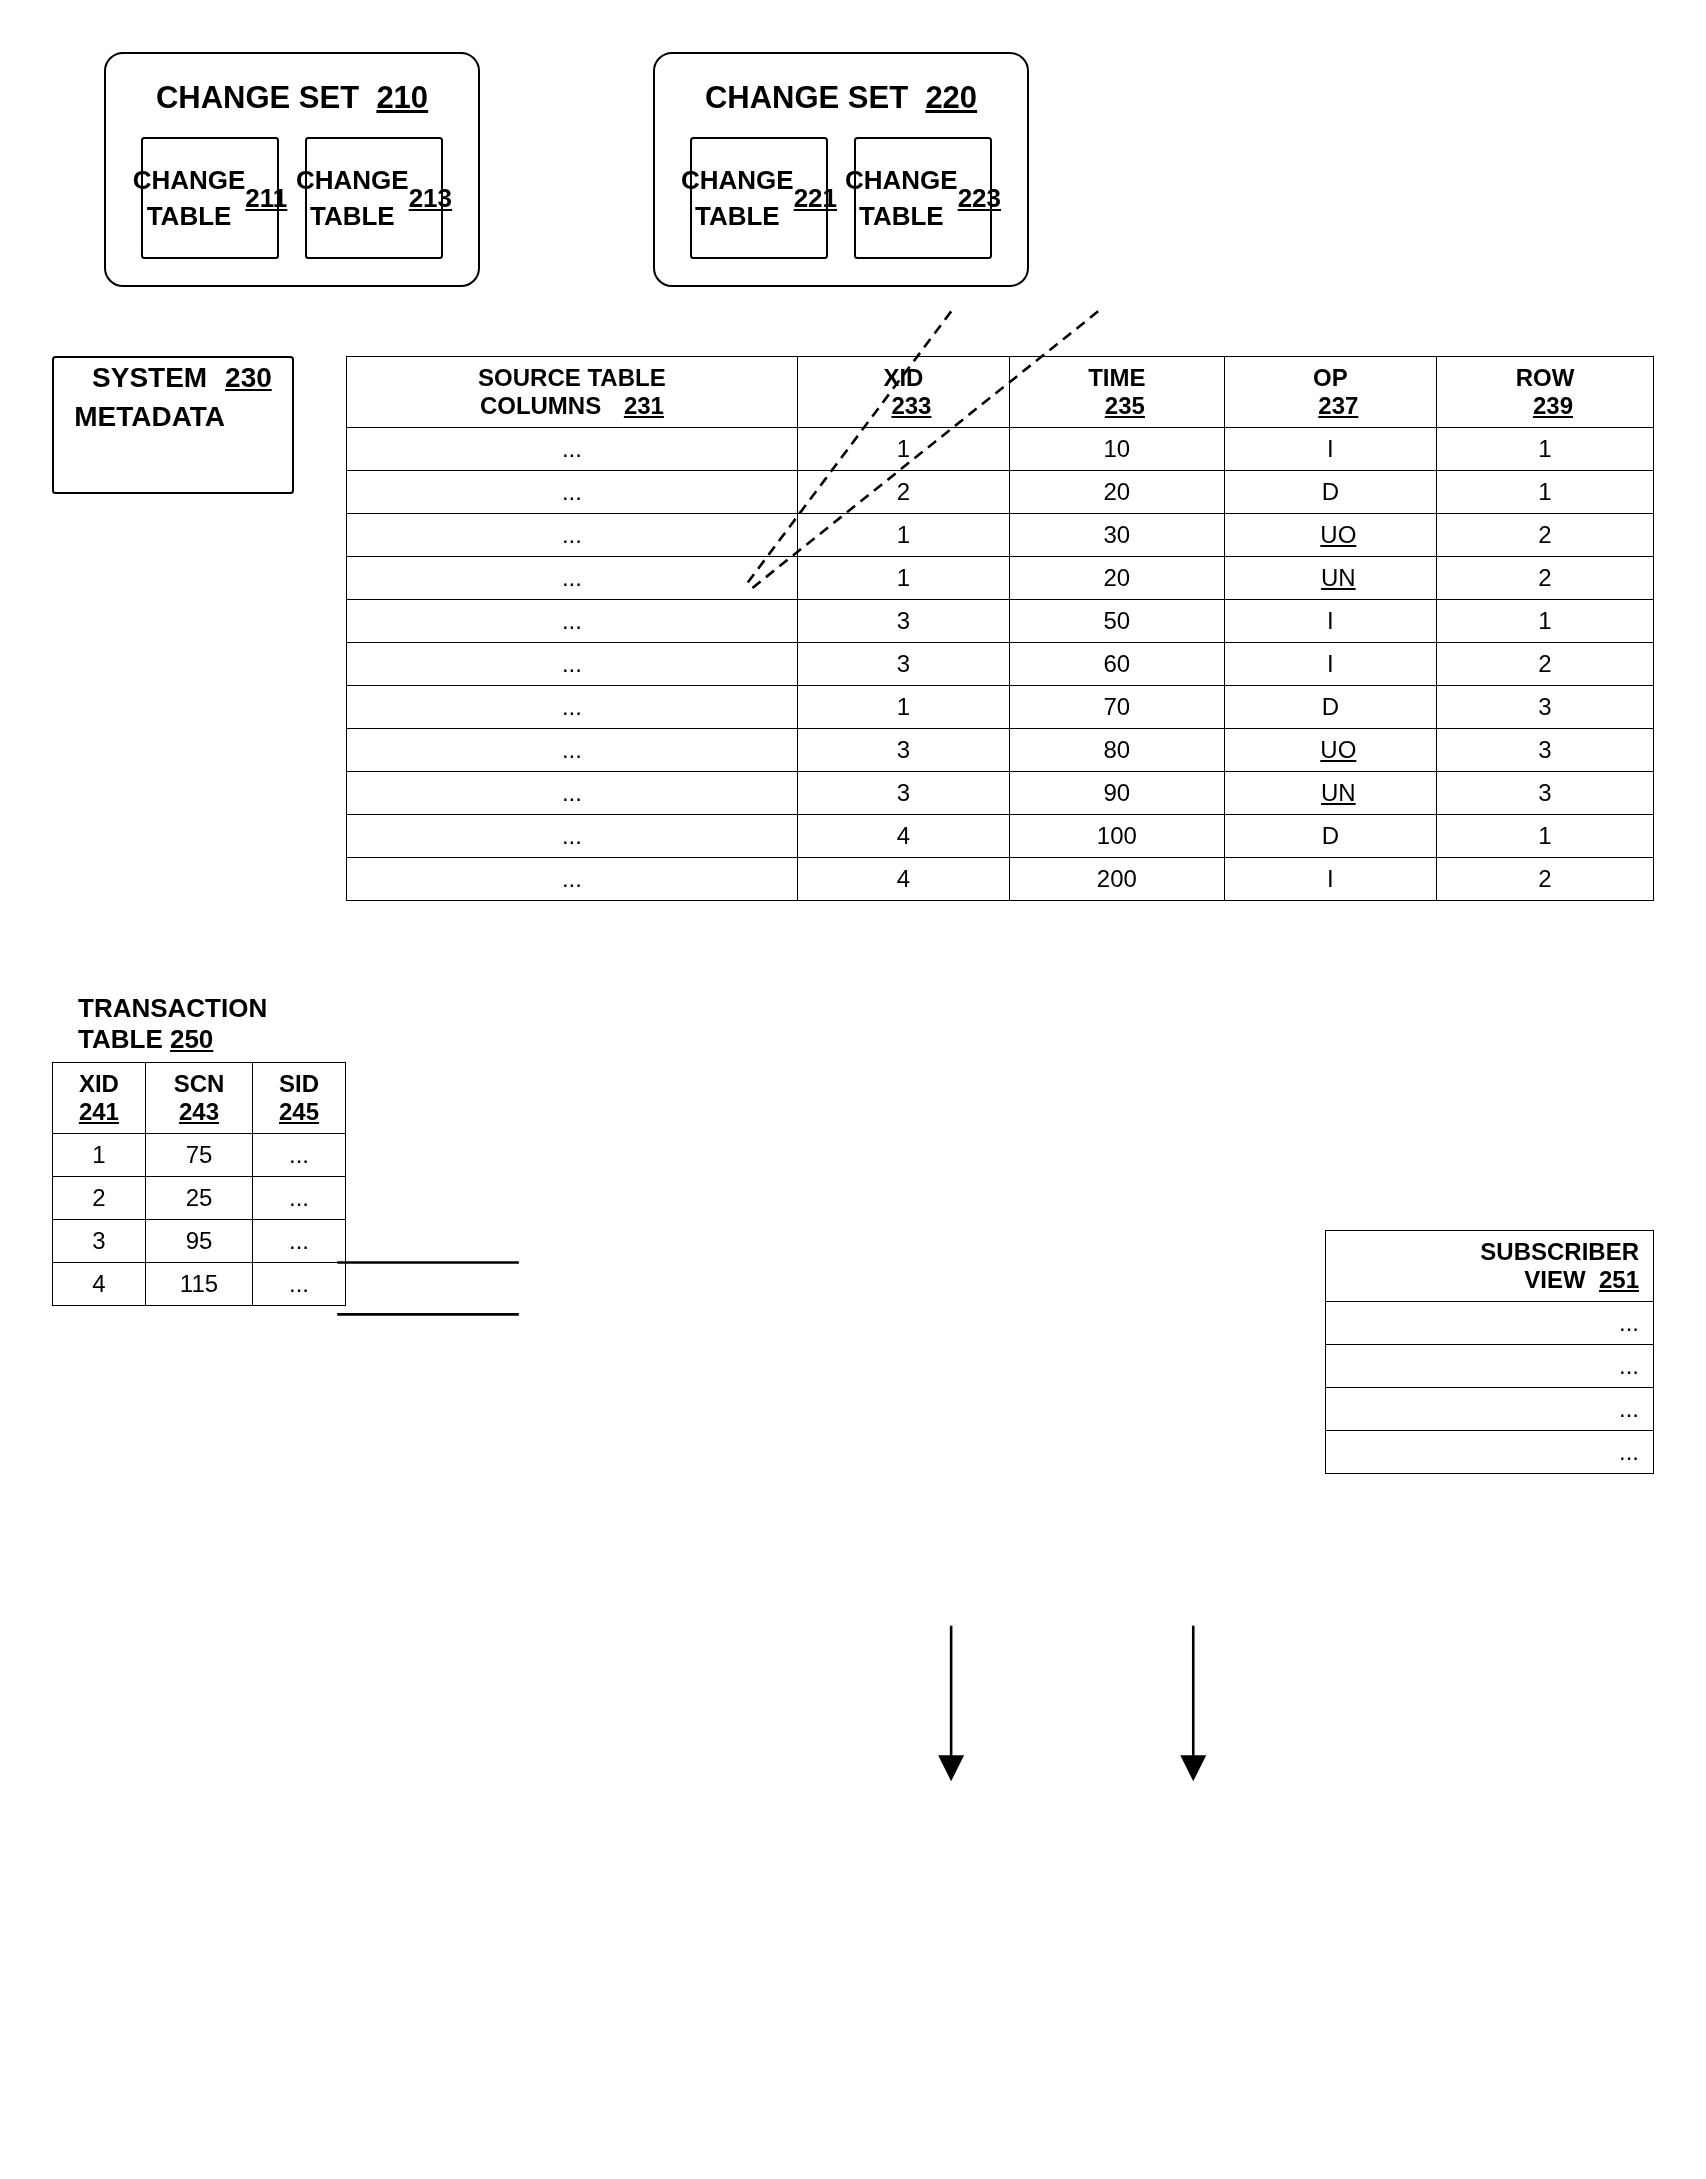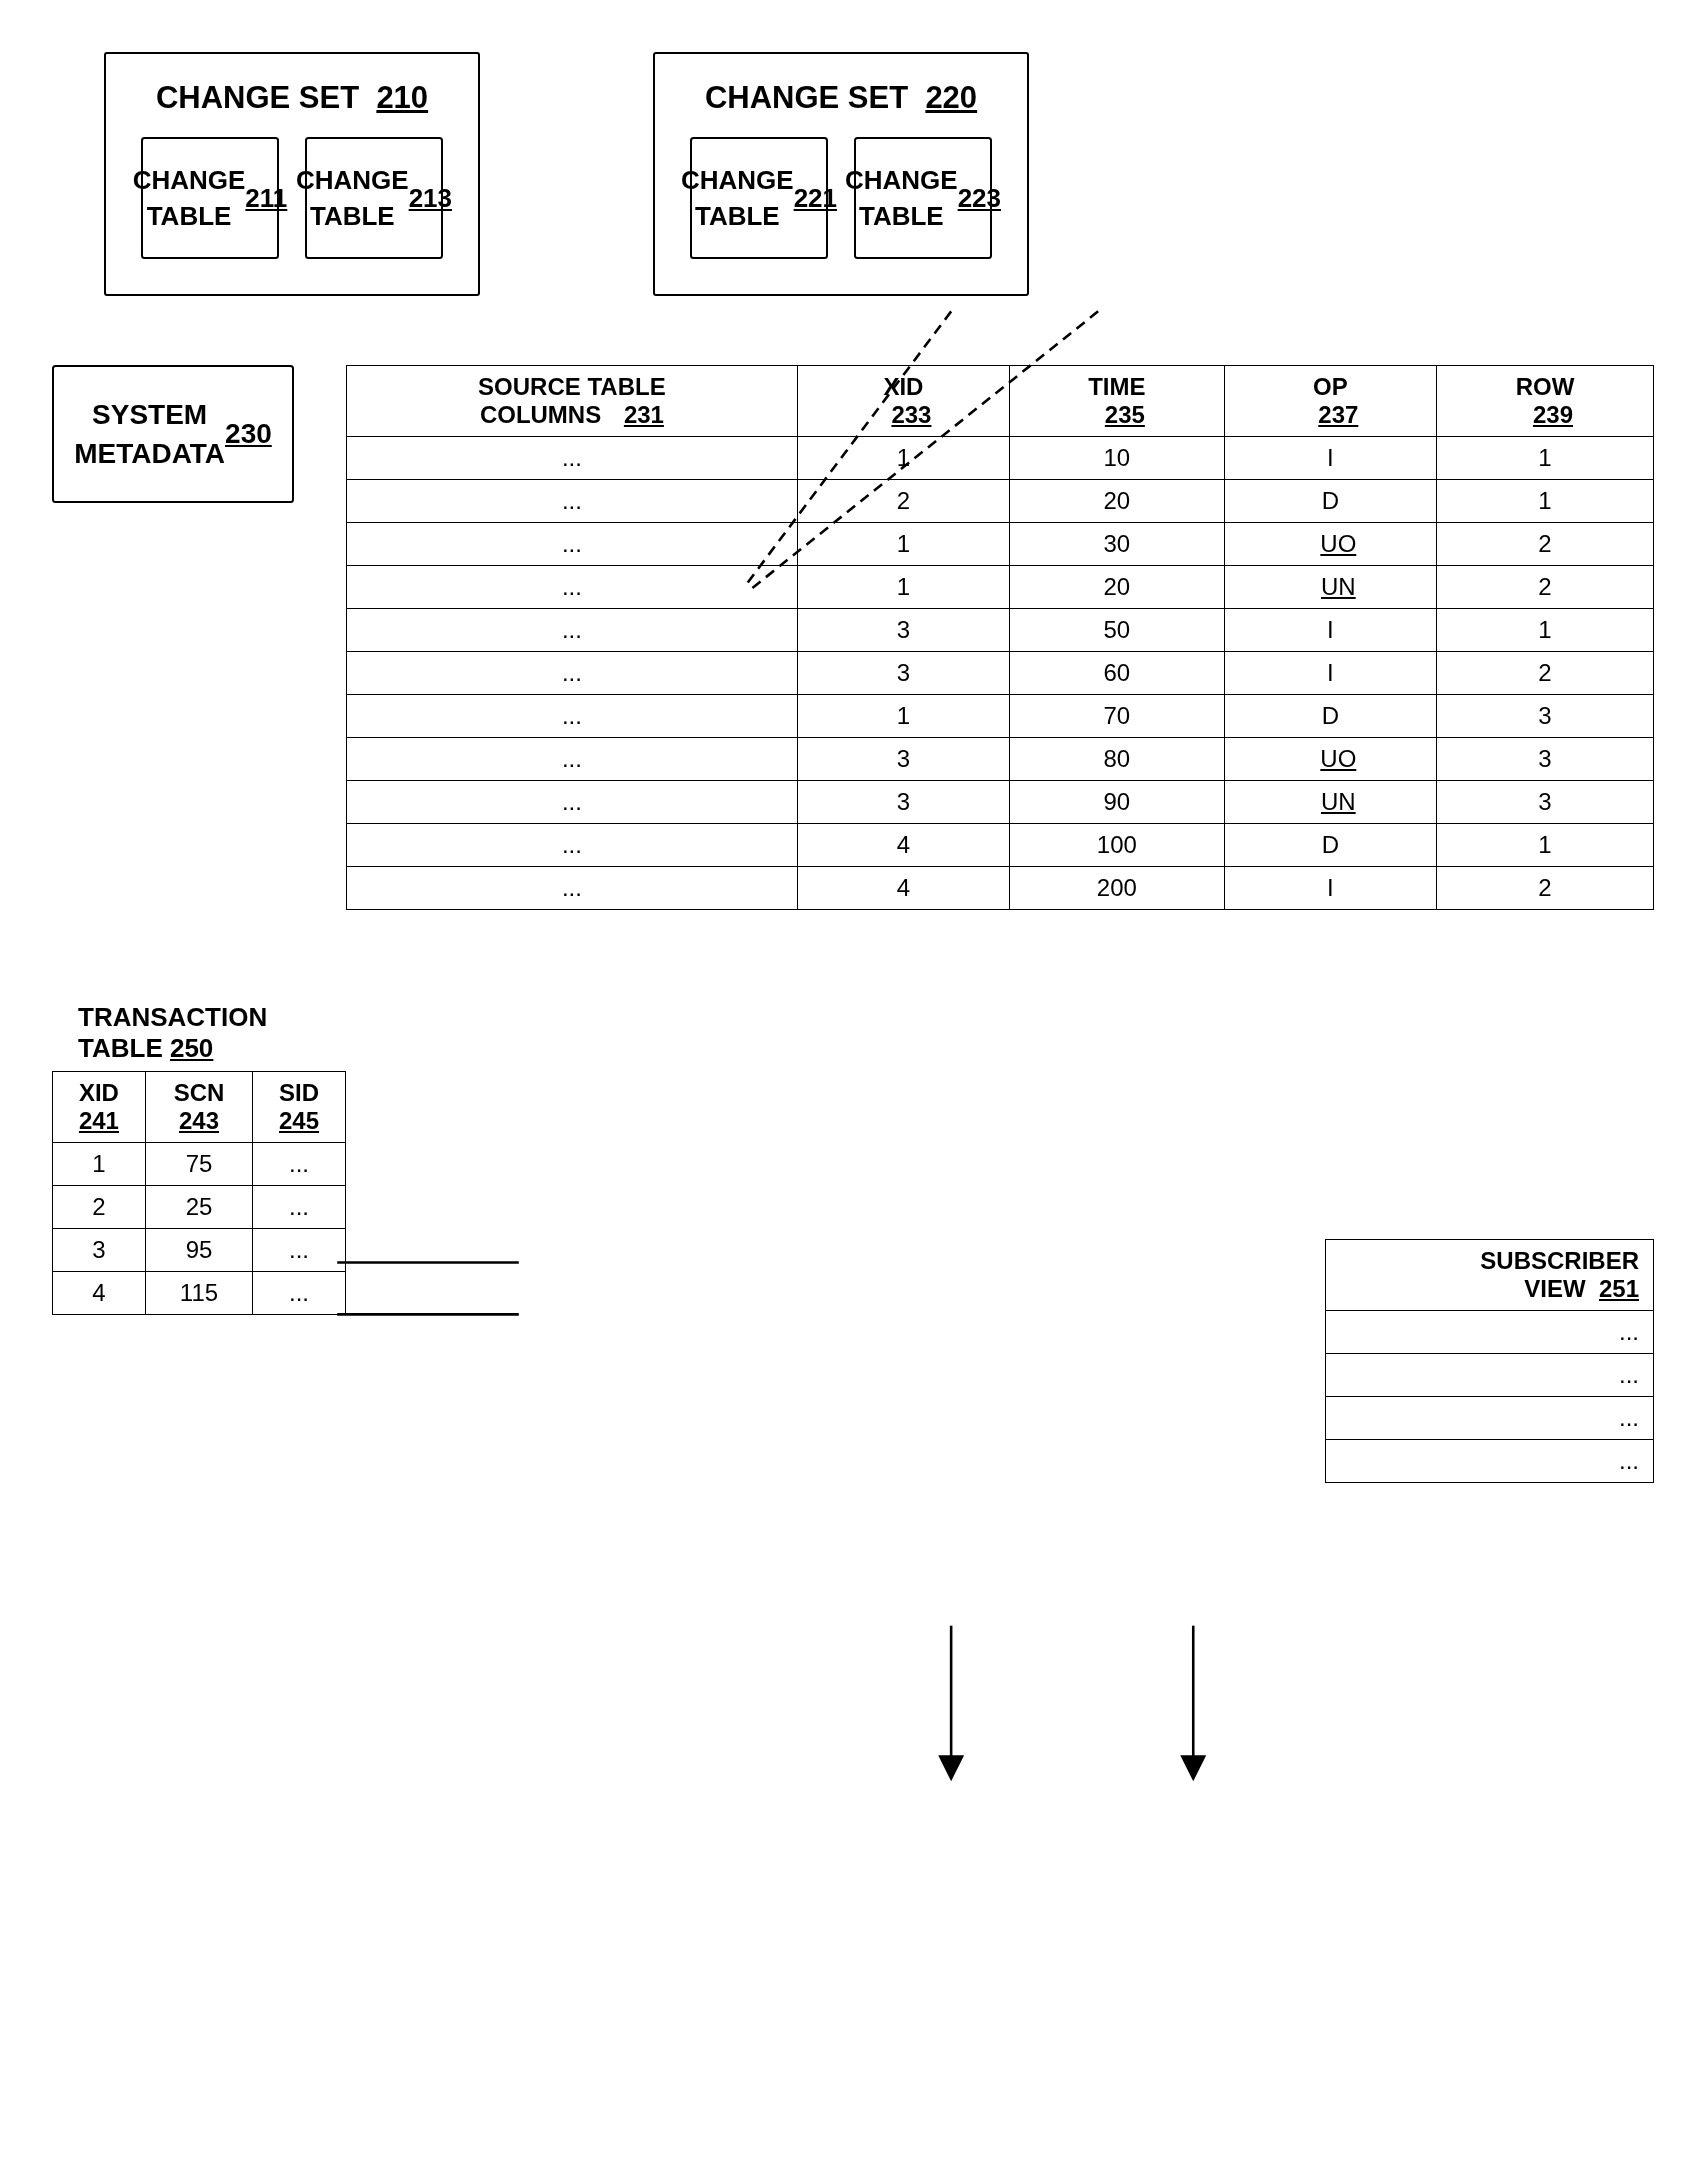--- a/index.html
+++ b/index.html
@@ -22,22 +22,22 @@
     
     .change-set-group {
       display: flex;
       gap: 173px;
       margin-bottom: 69px;
       margin-left: 52px;
     }
 
     .change-set-outer {
       border: 2.6px solid #000;
-      border-radius: 3px;
-      padding: 26px 35px 35px;
+      border-radius: 19px;
+      padding: 26px 35px 26px;
       background: #fff;
     }
 
     .change-set-title {
       text-align: center;
       font-size: 31px;
       font-weight: bold;
       margin-bottom: 21px;
     }
 
@@ -71,21 +71,20 @@
       margin-top: 26px;
     }
 
     
     .system-metadata-box {
       border: 2.6px solid #000;
       border-radius: 3.5px;
       width: 242px;
       height: 138px;
       display: flex;
-      align-items: center;
       justify-content: center;
       text-align: center;
       font-size: 28px;
       font-weight: bold;
       line-height: 1.4;
       flex-shrink: 0;
       margin-top: 0;
     }
 
     

